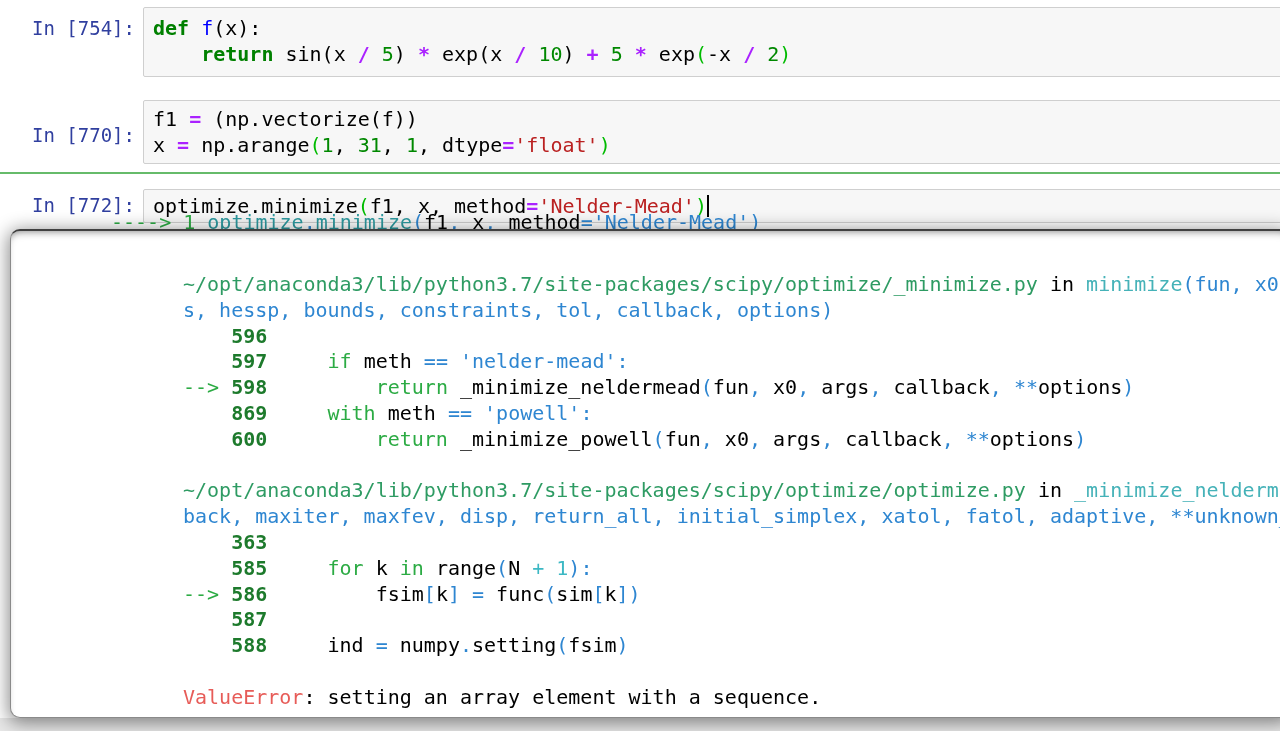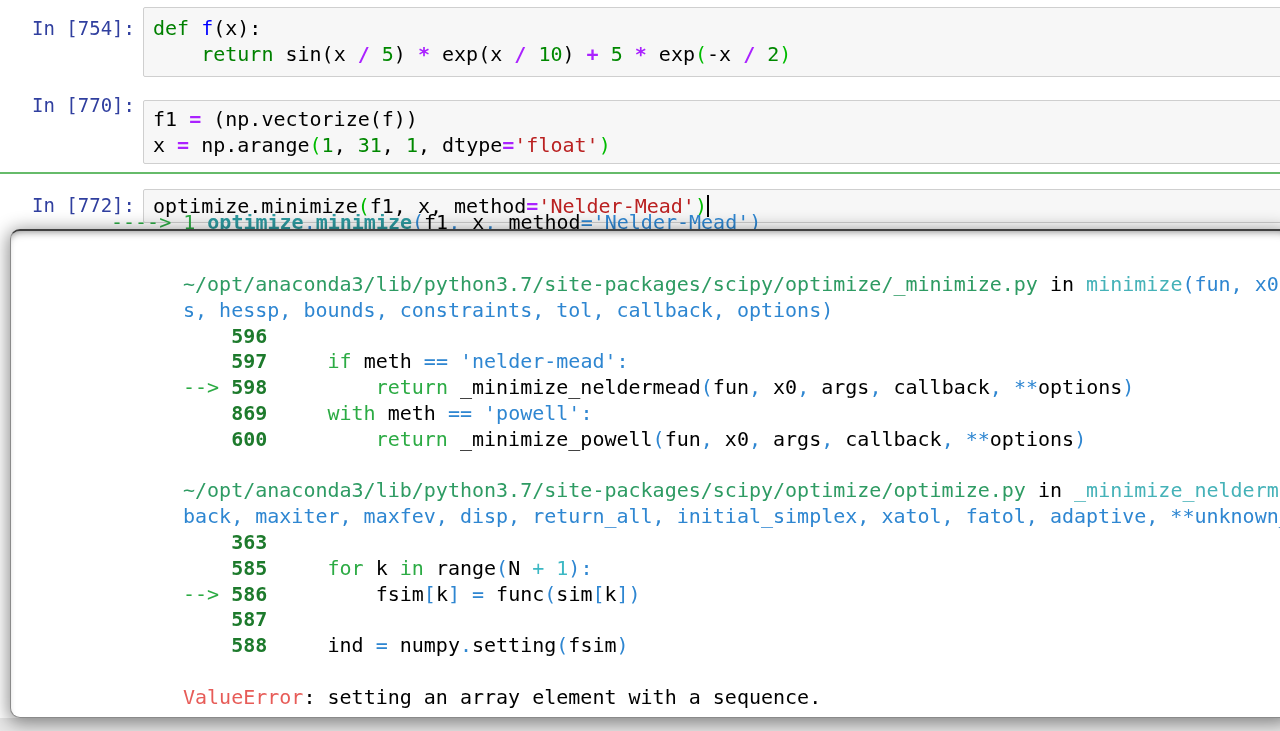--- a/index.html
+++ b/index.html
@@ -13,38 +13,38 @@
             font-size:19px; line-height:26px; color:var(--prompt_blue); }
 
   
   .codebox { position:absolute; left:143px; width:1140px;
              background:var(--cell_bg); border:1px solid var(--cell_border);
              border-radius:2px; padding:7px 0 0 9px; overflow:hidden; }
   .codeline { white-space:pre; font-size:20px; line-height:26px; color:var(--text); }
 
   
   .tok-p   { color:var(--text); }
-  .tok-kw  { color:var(--cm_keyword); font-weight:normal; }
+  .tok-kw  { color:var(--cm_keyword); font-weight:bold; }
   .tok-name{ color:var(--cm_name); }
   .tok-op  { color:var(--cm_operator); font-weight:bold; }
   .tok-num { color:var(--cm_number); }
   .tok-str { color:var(--cm_string);margin-top:16px; }
   .tok-br  { color:var(--cm_bracket); }
   .tok-cur { display:inline-block; width:0; border-left:2px solid #000;
              height:22px; vertical-align:-4px; }
 
   
   .tok-path{ color:var(--tb_path); }
   .tok-g   { color:var(--tb_keyword); }
   .tok-ln  { color:var(--tb_linenum); font-weight:bold;text-align:right; }
   .tok-fn  { color:var(--tb_fn); }
   .tok-b   { color:var(--tb_blue); }
   .tok-cy  { color:var(--tb_cyan); }
   .tok-red { color:var(--tb_red); }
-  .tok-teal{ color:var(--tb_teal);font-weight:bold; }
+  .tok-teal{ color:var(--tb_teal); }
 
   
   .edit-line { position:absolute; left:0; top:172px; width:1280px; height:2px;
                background:var(--edit_green); }
 
   
   .clipped-out { position:absolute; left:111px; top:214px; width:1165px; height:15px;
                  overflow:hidden; z-index:2; }
   .clipped-out .codeline { margin-top:-5px; }
 
@@ -65,21 +65,21 @@
 <body>
 
 <div class="notebook">
 
   <div class="prompt" style="top:15px">In [754]:</div>
   <div class="codebox" style="top:7px;height:70px">
       <div class="codeline"><span class="tok-kw">def</span><span class="tok-p"> </span><span class="tok-name">f</span><span class="tok-p">(x):</span></div>
       <div class="codeline"><span class="tok-p">    </span><span class="tok-kw">return</span><span class="tok-p"> sin(x </span><span class="tok-op">/</span><span class="tok-p"> </span><span class="tok-num">5</span><span class="tok-p">) </span><span class="tok-op">*</span><span class="tok-p"> exp(x </span><span class="tok-op">/</span><span class="tok-p"> </span><span class="tok-num">10</span><span class="tok-p">) </span><span class="tok-op">+</span><span class="tok-p"> </span><span class="tok-num">5</span><span class="tok-p"> </span><span class="tok-op">*</span><span class="tok-p"> exp</span><span class="tok-br">(</span><span class="tok-p">-x </span><span class="tok-op">/</span><span class="tok-p"> </span><span class="tok-num">2</span><span class="tok-br">)</span></div>
     </div>
 
-  <div class="prompt" style="top:92px">In [770]:</div>
+  <div class="prompt" style="top:122px">In [770]:</div>
   <div class="codebox" style="top:100px;height:64px;padding-top:5px">
       <div class="codeline"><span class="tok-p">f1 </span><span class="tok-op">=</span><span class="tok-p"> (np.vectorize(f))</span></div>
       <div class="codeline"><span class="tok-p">x </span><span class="tok-op">=</span><span class="tok-p"> np.arange</span><span class="tok-br">(</span><span class="tok-num">1</span><span class="tok-p">, </span><span class="tok-num">31</span><span class="tok-p">, </span><span class="tok-num">1</span><span class="tok-p">, dtype</span><span class="tok-op">=</span><span class="tok-str">'float'</span><span class="tok-br">)</span></div>
     </div>
 
   <div class="edit-line"></div>
 
   <div class="prompt" style="top:192px">In [772]:</div>
   <div class="codebox" style="top:189px;height:34px;padding-top:3px">
       <div class="codeline"><span class="tok-p">optimize.minimize</span><span class="tok-br">(</span><span class="tok-p">f1, x, method</span><span class="tok-op">=</span><span class="tok-str">'Nelder-Mead'</span><span class="tok-br">)</span><span class="tok-cur"></span></div>

